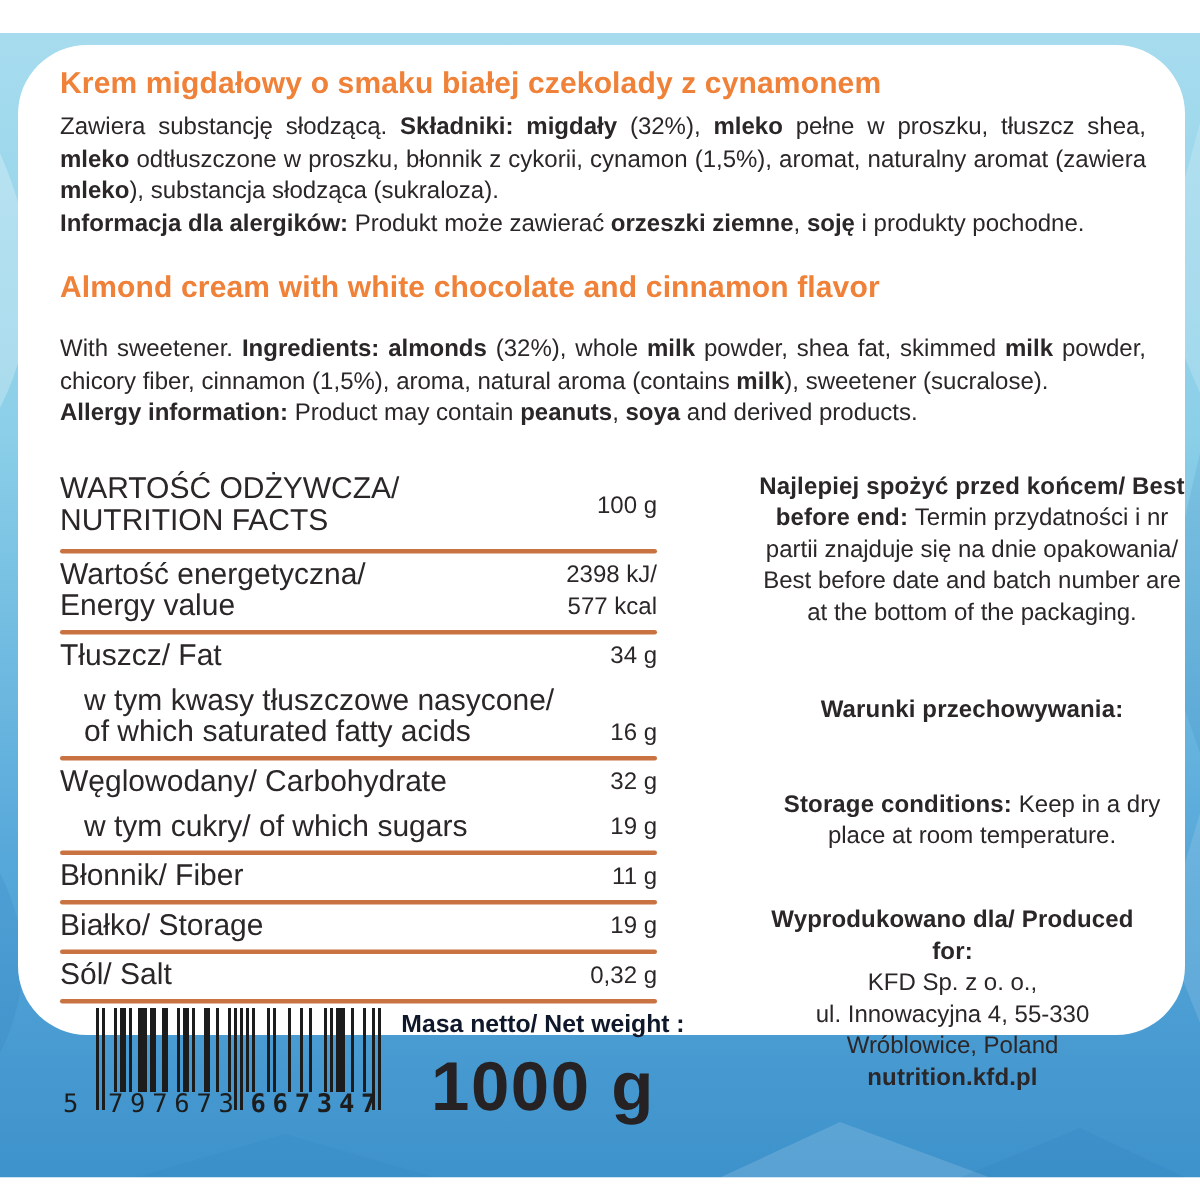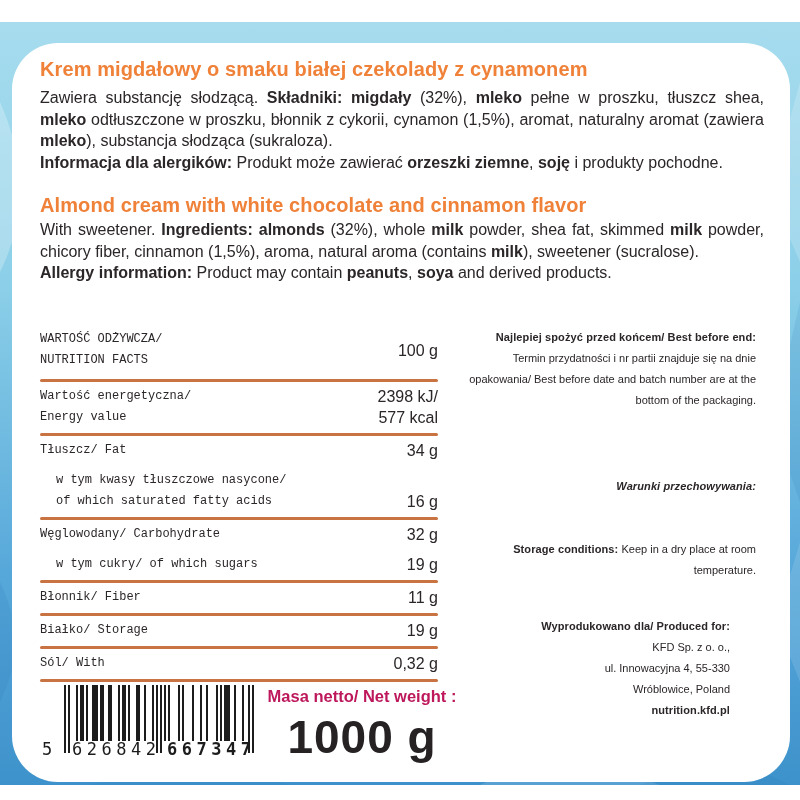--- a/index.html
+++ b/index.html
@@ -1,56 +1,56 @@
 <!DOCTYPE html>
 <html><head>
 <meta charset="utf-8">
 <style>
   html,body{margin:0;padding:0;}
   .page{position:relative;width:800px;height:800px;background:#ffffff;overflow:hidden;
         font-family:"Liberation Sans",sans-serif;color:#2b2628;}
   .bg{position:absolute;left:0;top:22px;width:800px;height:763px;}
-  .card{position:absolute;left:12px;top:30px;width:778px;height:739px;background:#ffffff;border-radius:46px;margin-top:13px;}
+  .card{position:absolute;left:12px;top:30px;width:778px;height:660px;background:#ffffff;border-radius:46px;}
 
   .title{position:absolute;left:28px;width:724px;font-size:20px;font-weight:700;color:#ef8138;letter-spacing:.1px;}
   .pl-title{top:15px;}
   .en-title{top:151px;}
 
   .rich{position:absolute;left:28px;width:724px;font-size:16px;line-height:21.5px;text-align:justify;}
   .pl-text{top:44px;}
-  .en-text{top:176px;}
+  .en-text{top:192px;}
   .b{font-weight:700;}
 
   .ntable{position:absolute;left:28px;top:280px;width:398px;}
   .trow{display:flex;justify-content:space-between;align-items:flex-start;padding:4px 0 5px 0;}
   .trow.thead{align-items:center;padding:6px 0 8px 0;}
   .trow.vbottom{align-items:flex-end;}
   .trow.indent .tlabel{padding-left:16px;}
-  .tlabel{white-space:pre-line;font-size:12px;line-height:21px;font-family:Liberation Mono, monospace;}
+  .tlabel{white-space:pre-line;font-size:20px;line-height:21px;}
   .tvalue{white-space:pre-line;font-size:16px;line-height:21px;text-align:right;flex-shrink:0;}
   .tdiv{height:3px;background:#c87341;border-radius:2px;}
 
-  .iblock{position:absolute;left:456px;width:288px;font-size:11px;line-height:21px;text-align:right;}
+  .iblock{position:absolute;left:492px;width:288px;font-size:16px;line-height:21px;text-align:center;}
   .iblock .b{letter-spacing:.1px;}
   .bb-block{top:284px;}
-  .sp-block{top:433px;font-style:italic;}
+  .sp-block{top:433px;}
   .se-block{top:496px;}
   .pr-block{top:573px;width:262px;}
 
   .barcode{position:absolute;left:24px;top:634px;width:232px;height:112px;}
   .bars{position:absolute;left:28px;top:8px;width:190px;height:68px;}
   .bar{position:absolute;top:0;width:2px;height:56px;background:#1c1c1c;}
   .bar.tall{height:68px;}
   .bc-digit{position:absolute;top:62px;font-family:"DejaVu Sans Mono",monospace;font-size:17px;color:#1c1c1c;}
   .bc-first{left:6px;}
   .bc-left{left:36px;width:88px;letter-spacing:4.5px;}
   .bc-right{left:131px;width:88px;letter-spacing:4.5px;font-weight:bold;}
 
   .nw{position:absolute;left:245px;top:644px;width:210px;text-align:center;}
-  .nw-label{font-size:16.5px;font-weight:600;color:#be185d;}
+  .nw-label{font-size:16.5px;font-weight:600;color:#0f172a;}
   .nw-value{margin-top:4px;font-size:46px;font-weight:800;letter-spacing:1px;color:#262223;}
 </style>
 </head>
 <body>
 
 <div class="page">
 
   <div class="bg">
     <svg width="800" height="763" viewBox="0 0 800 763" xmlns="http://www.w3.org/2000/svg">
       <defs>
@@ -120,21 +120,21 @@
           <div class="tlabel">Błonnik/ Fiber</div>
           <div class="tvalue">11 g</div>
         </div>
         <div class="tdiv"></div>
         <div class="trow">
           <div class="tlabel">Białko/ Storage</div>
           <div class="tvalue">19 g</div>
         </div>
         <div class="tdiv"></div>
         <div class="trow">
-          <div class="tlabel">Sól/ With</div>
+          <div class="tlabel">Sól/ Salt</div>
           <div class="tvalue">0,32 g</div>
         </div>
         <div class="tdiv"></div>
       </div>
 
     <div class="iblock bb-block"><span class="b">Najlepiej spożyć przed końcem/ Best before end: </span><span>Termin przydatności i nr partii znajduje się na dnie opakowania/ Best before date and batch number are at the bottom of the packaging.</span></div>
     <div class="iblock sp-block"><span class="b">Warunki przechowywania:</span><br></div>
     <div class="iblock se-block"><span class="b">Storage conditions: </span><span>Keep in a dry place at room temperature.</span></div>
     <div class="iblock pr-block"><span class="b">Wyprodukowano dla/ Produced for:</span><br><span>KFD Sp. z o. o.,</span><br><span>ul. Innowacyjna 4, 55-330</span><br><span>Wróblowice, Poland</span><br><span class="b">nutrition.kfd.pl</span></div>
 
@@ -174,21 +174,21 @@
           <div class="bar" style="left: 156px;"></div>
           <div class="bar" style="left: 160px;"></div>
           <div class="bar" style="left: 162px;"></div>
           <div class="bar" style="left: 164px;"></div>
           <div class="bar" style="left: 170px;"></div>
           <div class="bar" style="left: 178px;"></div>
           <div class="bar tall" style="left: 184px;"></div>
           <div class="bar tall" style="left: 188px;"></div>
         </div>
       <div class="bc-digit bc-first">5</div>
-      <div class="bc-digit bc-left">626842</div>
+      <div class="bc-digit bc-left">797673</div>
       <div class="bc-digit bc-right">667347</div>
     </div>
 
     <div class="nw">
       <div class="nw-label">Masa netto/ Net weight :</div>
       <div class="nw-value">1000 g</div>
     </div>
 
   </div>
 </div>

